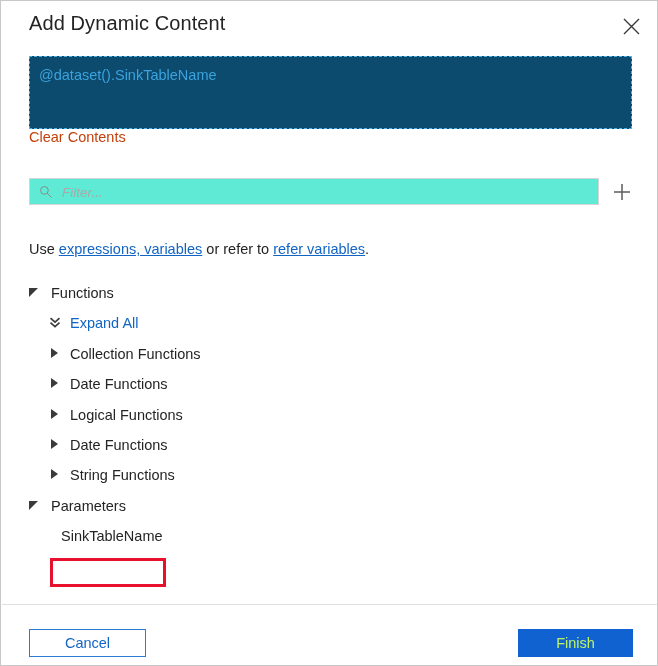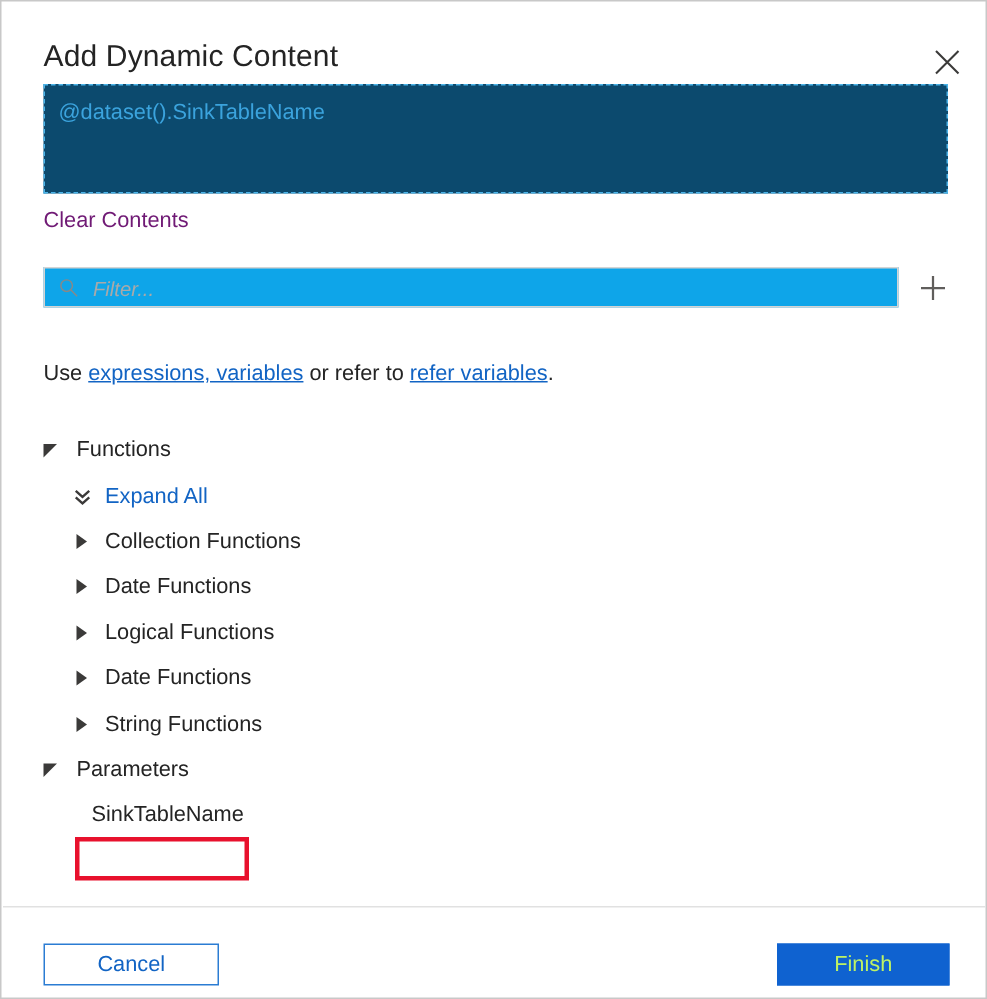--- a/index.html
+++ b/index.html
@@ -21,21 +21,21 @@
     width: 658px;
     height: 666px;
     background: #ffffff;
     border: 1px solid #c8c8c8;
     overflow: hidden;
   }
 
   
   .header {
     position: absolute;
-    left: 0; top: 15px;
+    left: 0; top: 0;
     width: 658px;
     height: 48px;
   }
   .title {
     position: absolute;
     left: 28px;
     top: 11px;
     font-size: 20px;
     font-weight: 400;
     color: #242424;
@@ -77,37 +77,37 @@
     font-size: 14.5px;
     color: #3ba3dd;
     white-space: pre-wrap;
     line-height: 20px;
   }
 
   
   .clear-contents {
     position: absolute;
     left: 28px;
-    top: 138px;
-    font-size: 14.5px;
-    color: #701a75;
+    top: 128px;
+    font-size: 14.5px;
+    color: #c2410c;
     cursor: pointer;
     white-space: nowrap;
   }
 
   
   .filter-wrap {
     position: absolute;
     left: 28px;
     top: 177px;
     width: 570px;
     height: 27px;
     box-sizing: border-box;
     border: 1px solid #d4d4d4;
-    background: #0ea5e9;
+    background: #5eead4;
     padding-left: 22px;
   }
   .filter-icon {
     position: absolute;
     left: 9px;
     top: 6px;
     width: 14px;
     height: 14px;
   }
   .filter-input {
@@ -161,21 +161,20 @@
   .tree {
     position: absolute;
     left: 0;
     top: 284px;
     width: 658px;
   }
   .tree-row {
     position: relative;
     height: 30.4px;
     display: flex;
-    align-items: center;
     cursor: pointer;
   }
   .tree-row.level-0 { padding-left: 28px; }
   .tree-row.level-1 { padding-left: 47px; }
   .tree-row.level-2 { padding-left: 60px; }
 
   .tri {
     width: 14px;
     height: 14px;
     flex: 0 0 14px;

